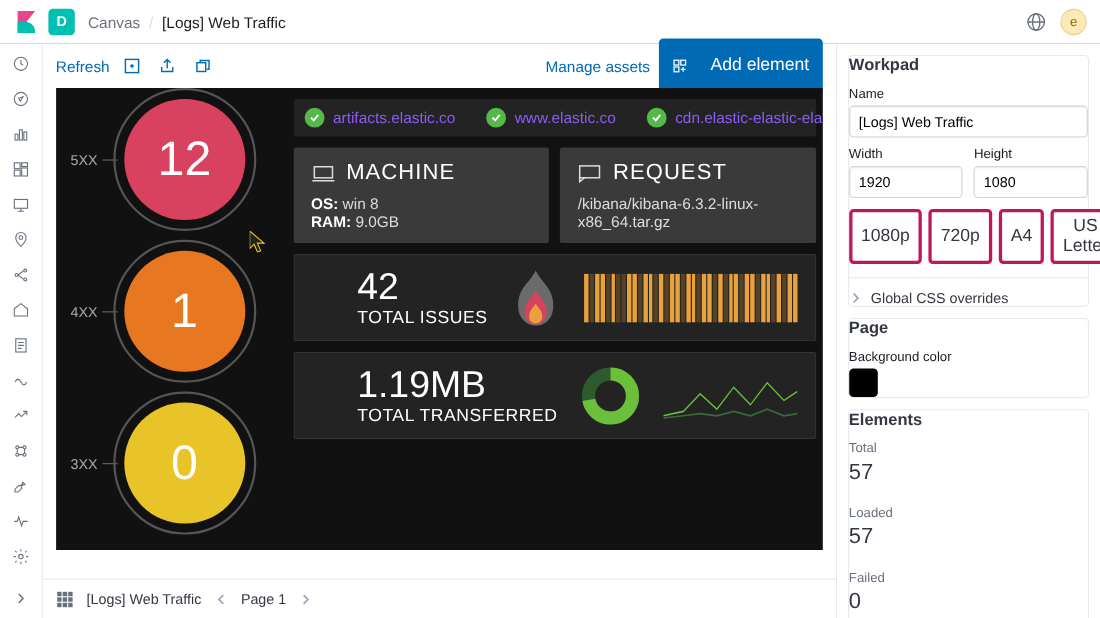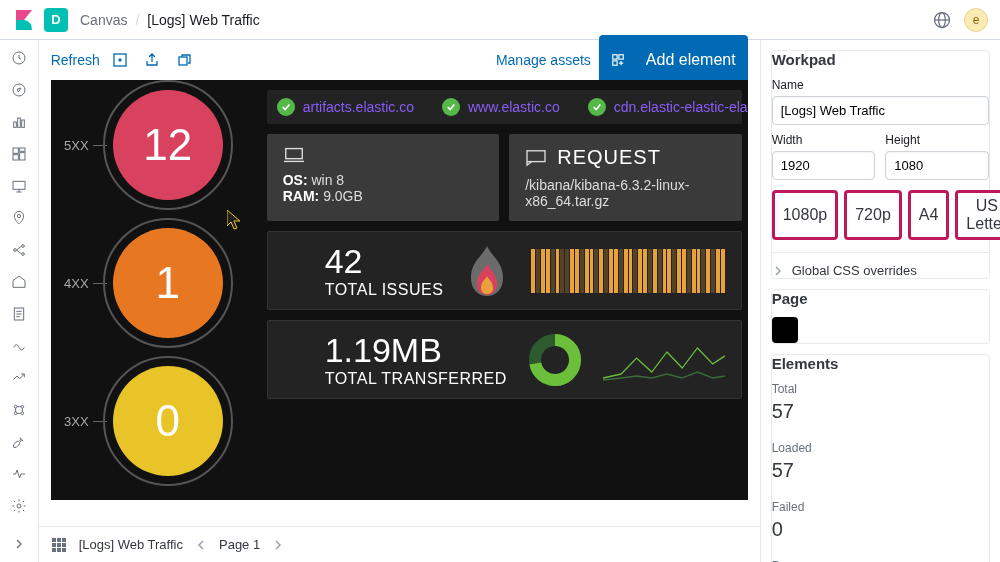--- a/index.html
+++ b/index.html
@@ -289,20 +289,21 @@
               </div>
           </div>
 
           <div class="cards-row">
             <div class="card">
               <div class="card-h">
                   <svg viewBox="0 0 24 18" fill="none" stroke="currentColor" stroke-width="1.5">
                     <rect x="3" y="2" width="18" height="11"></rect>
                     <line x1="1" y1="16" x2="23" y2="16"></line>
                   </svg>
+                  <span>MACHINE</span>
                 </div>
               <div class="card-line"><b>OS:</b> <span>win 8</span></div>
               <div class="card-line"><b>RAM:</b> <span>9.0GB</span></div>
             </div>
             <div class="card">
               <div class="card-h">
                   <svg viewBox="0 0 24 20" fill="none" stroke="currentColor" stroke-width="1.5">
                     <rect x="2" y="2" width="20" height="12"></rect>
                     <polyline points="2 14 2 18 7 14"></polyline>
                   </svg>
@@ -435,20 +436,21 @@
       <div class="css-row">
         <svg class="chev" viewBox="0 0 12 12" fill="none" stroke="currentColor" stroke-width="1.5">
             <polyline points="4 2 8 6 4 10"></polyline>
           </svg>
         <span>Global CSS overrides</span>
       </div>
     </div>
 
     <div class="panel">
       <div class="panel-h">Page</div>
+      <div class="fld-lbl">Background color</div>
       <div class="swatch"></div>
     </div>
 
     <div class="panel">
       <div class="panel-h">Elements</div>
       <div class="stats">
         <div class="stat">
             <div class="stat-l">Total</div>
             <div class="stat-v">57</div>
           </div>

